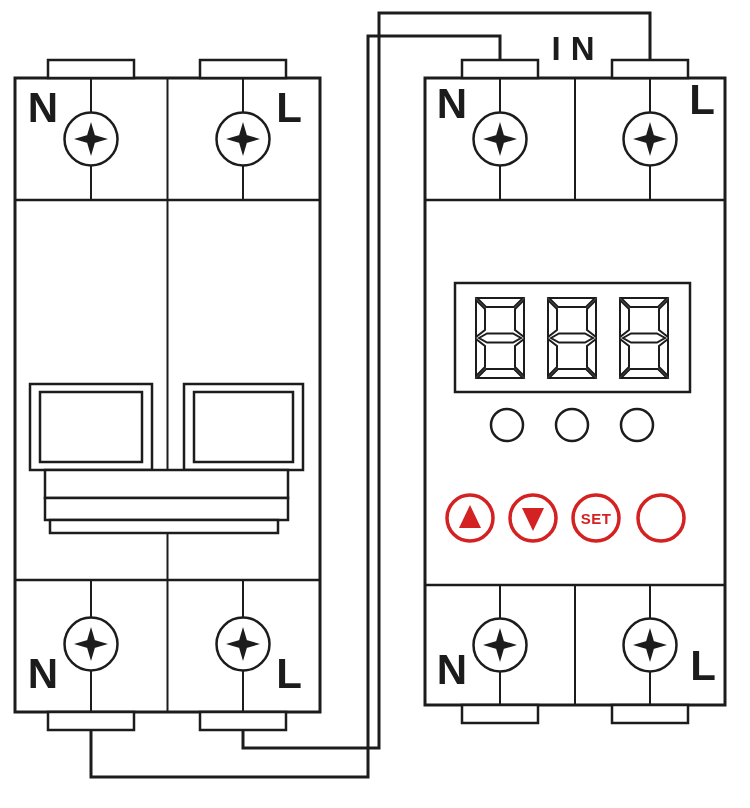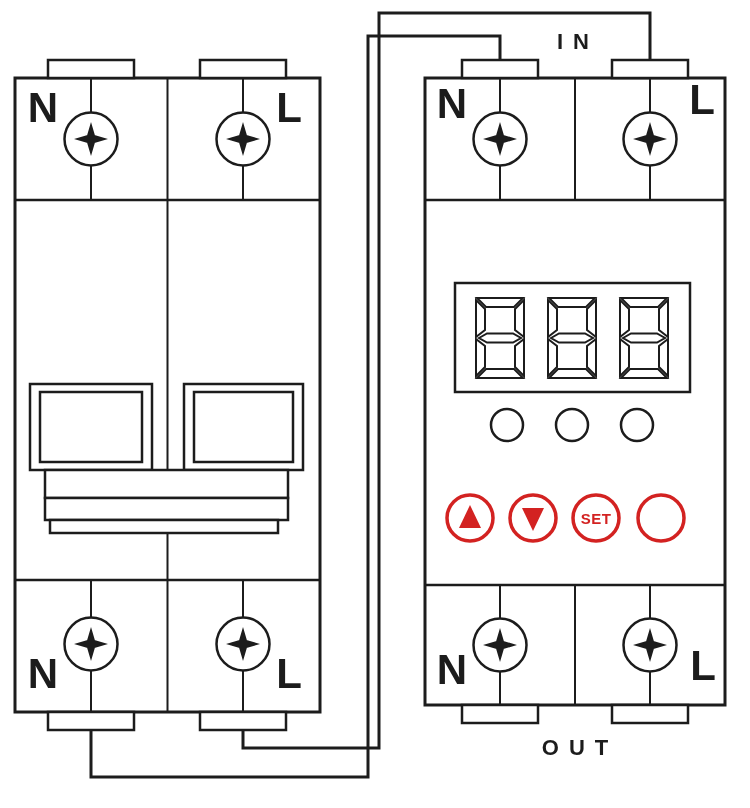--- a/index.html
+++ b/index.html
@@ -2,21 +2,21 @@
 <html style="--line: #1c1c1c; --red: #d32221; --bg: #ffffff;"><head>
 <meta charset="utf-8">
 <style>
   :root { --line:#1c1c1c; --red:#d32221; --bg:#ffffff; }
   * { margin:0; padding:0; box-sizing:border-box; }
   html,body { background:#fff; font-family:"Liberation Sans", sans-serif; }
   .stage { position:relative; width:750px; height:808px; background:var(--bg); overflow:hidden; }
   .stage > svg { position:absolute; left:0; top:0; }
   .lbl { position:absolute; transform:translate(-50%,-50%); font-weight:bold; font-size:42px;
          color:var(--line); line-height:1; white-space:nowrap; }
-  .io  { font-size:22px; letter-spacing:10px; }
+  .io  { font-size:33px; letter-spacing:10px;margin-top:6px; }
   .wire { fill:none; stroke:var(--line); stroke-width:3; stroke-linejoin:miter; }
   .box  { fill:#fff; stroke:var(--line); stroke-width:3; }
   .tab  { fill:#fff; stroke:var(--line); stroke-width:2.5; }
   .ln   { fill:none; stroke:var(--line); stroke-width:2.5; }
   .thin { stroke-width:2; }
   .wf   { fill:#fff; stroke:var(--line); stroke-width:2.5; }
   .seg  { fill:#fff; stroke:var(--line); stroke-width:2; stroke-linejoin:miter; }
   .crs  { fill:var(--line); stroke:none; }
   .btn  { fill:#fff; stroke:var(--red); stroke-width:3.5; }
   .red  { fill:var(--red); stroke:none; }
@@ -136,14 +136,13 @@
   <div class="lbl" style="left:289px; top:108px;">L</div>
   <div class="lbl" style="left:43px;  top:674px;">N</div>
   <div class="lbl" style="left:289px; top:674px;">L</div>
 
   <div class="lbl" style="left:452px; top:104px;">N</div>
   <div class="lbl" style="left:702px; top:100px;">L</div>
   <div class="lbl" style="left:452px; top:670px;">N</div>
   <div class="lbl" style="left:703px; top:666px;">L</div>
 
   <div class="lbl io" style="left:578px; top:42px;">IN</div>
-  <div class="lbl io" style="left:580px; top:748px;">OUT</div>
 </div>
 
 </body></html>

